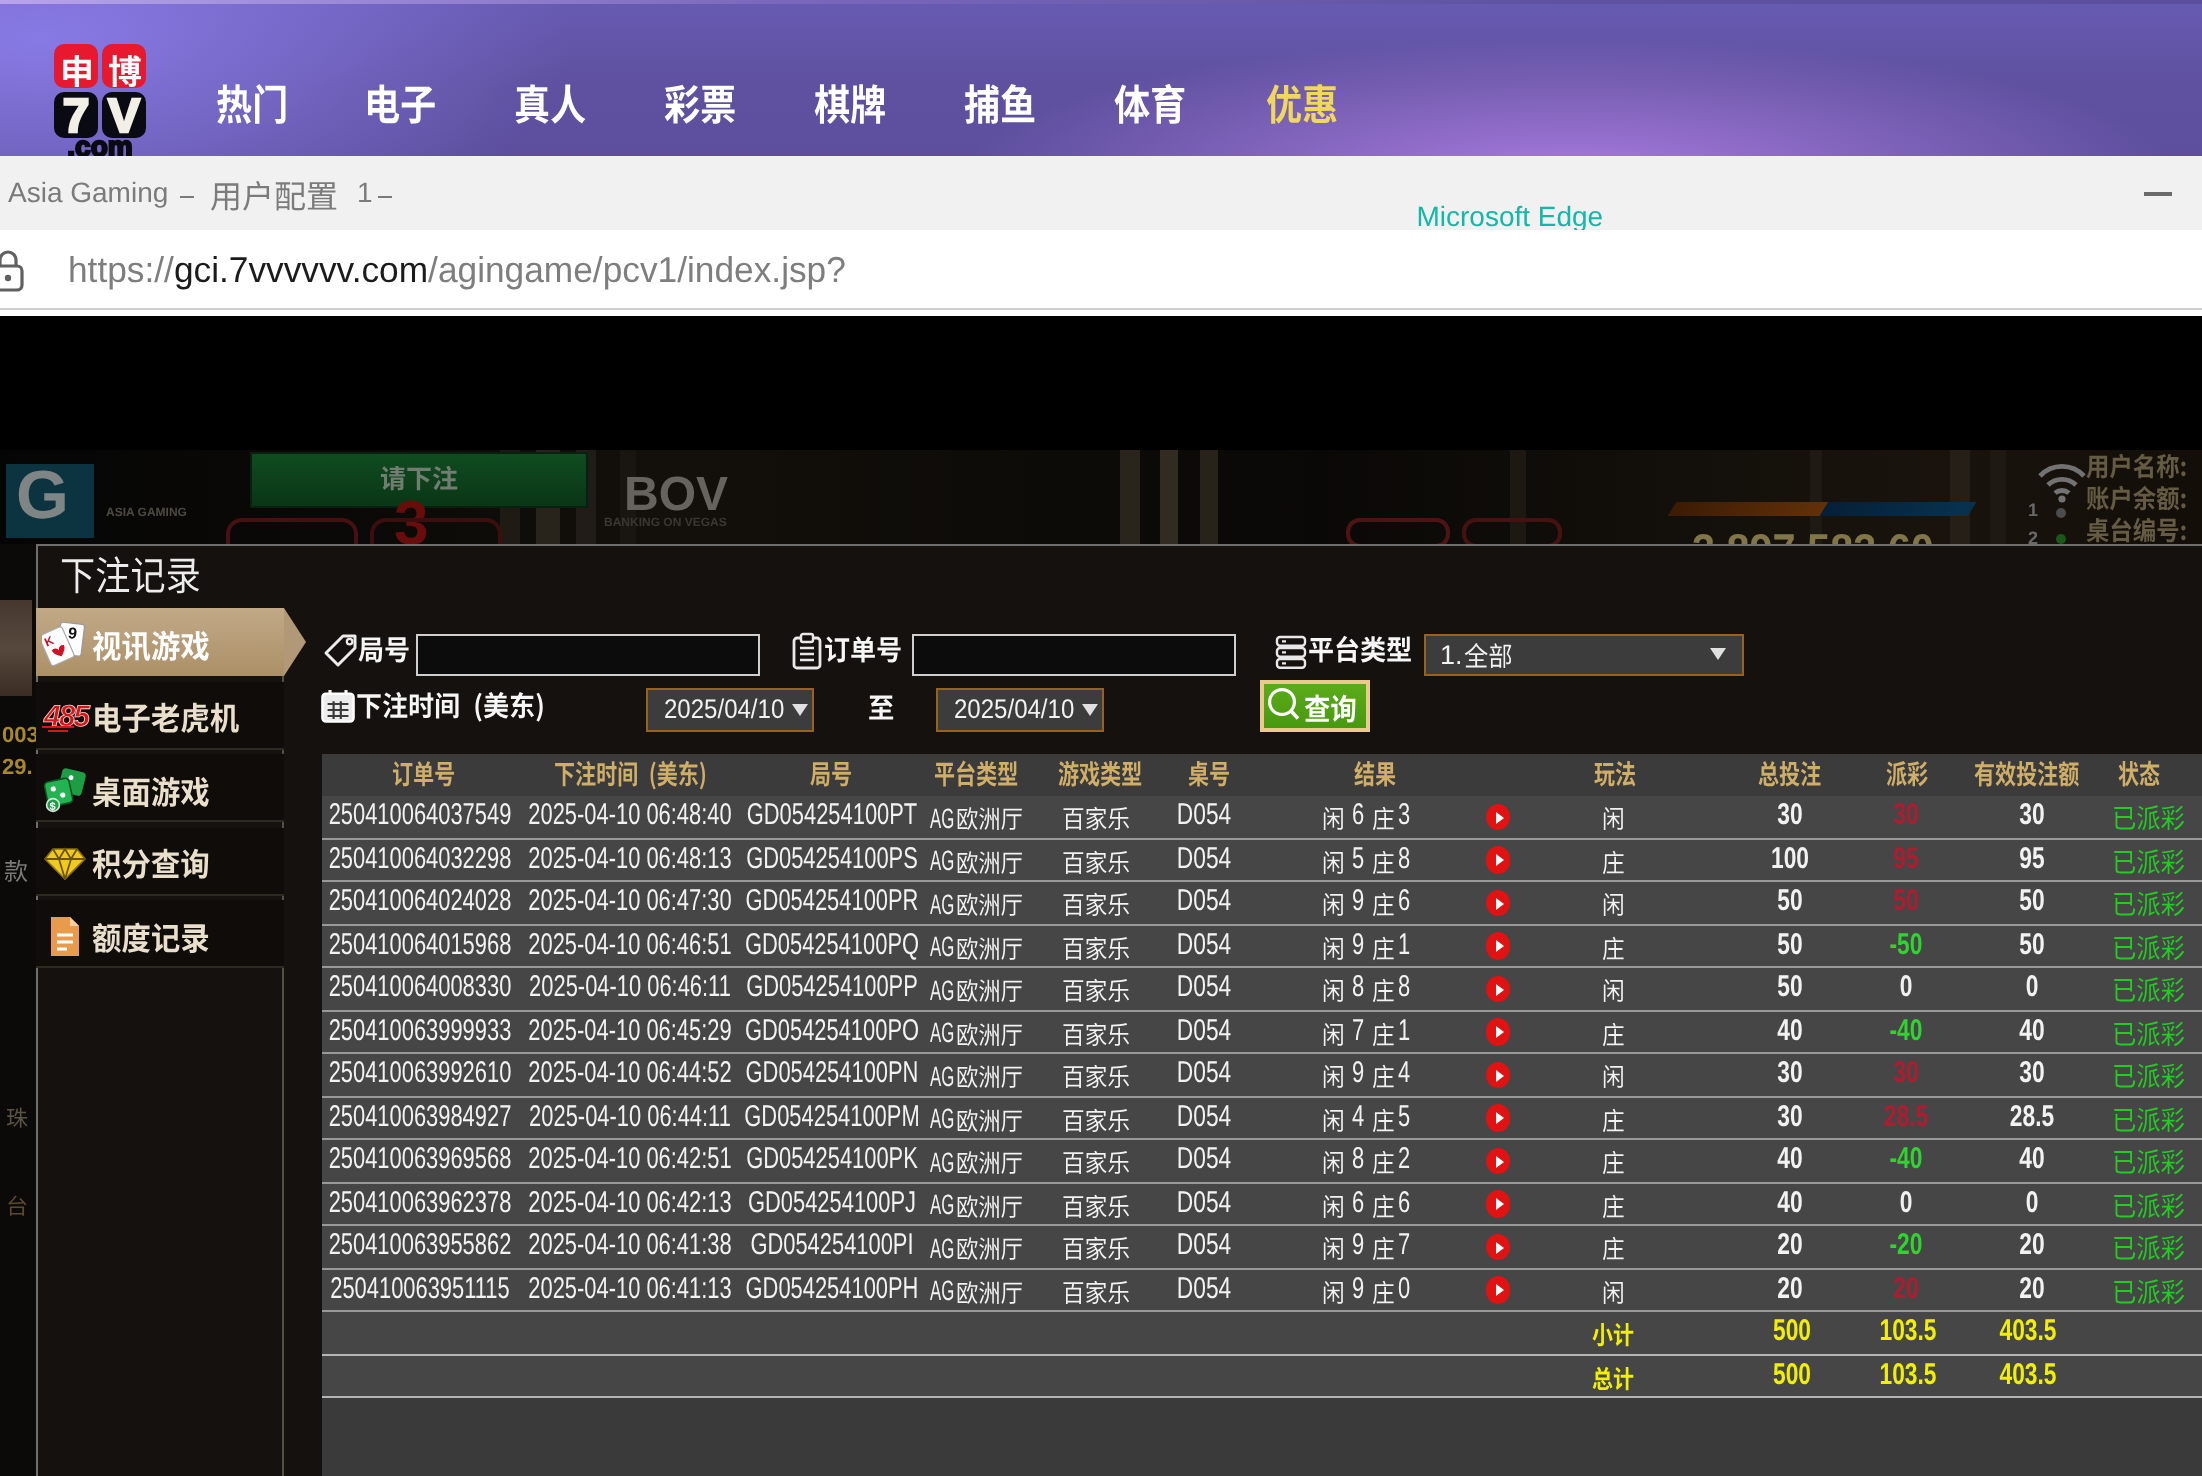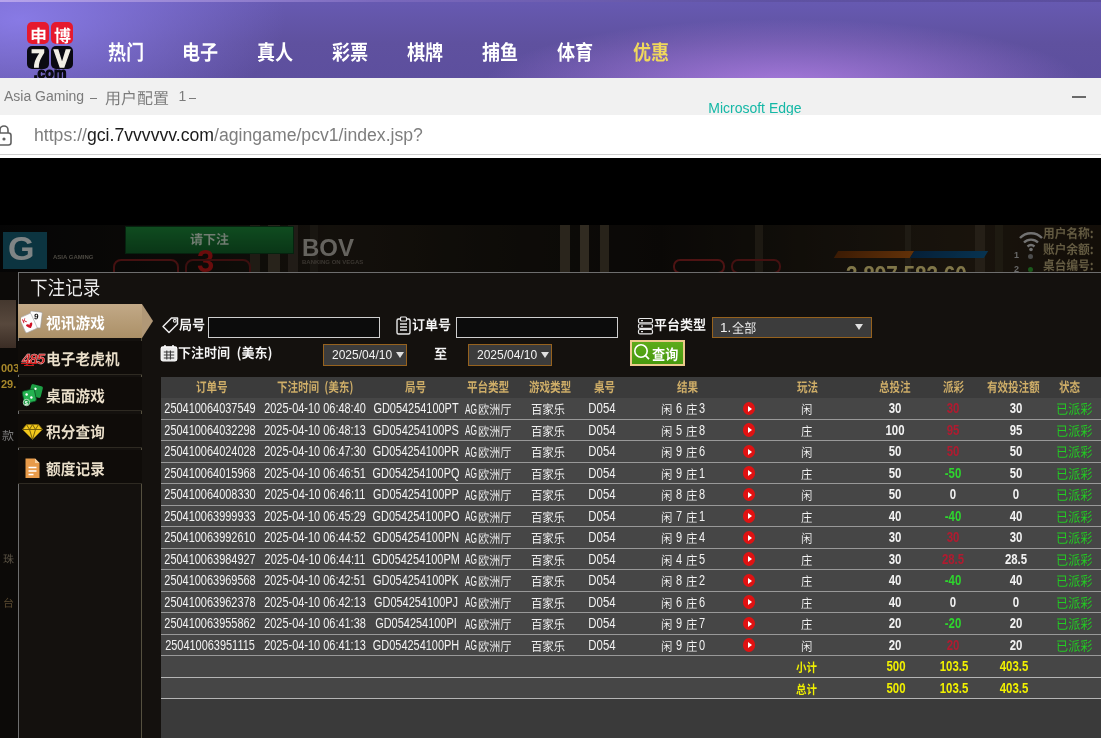--- a/index.html
+++ b/index.html
@@ -211,21 +211,21 @@
     <div style="position:absolute;left:53.0px;top:29.0px;width:600px;color:#8a8578;font:bold 6.0px 'Liberation Sans',sans-serif;line-height:6.0px;text-align:left;white-space:nowrap;">ASIA GAMING</div>
     <div style="position:absolute;left:125px;top:1px;width:167px;height:26px;background:linear-gradient(180deg,#1d8a3a,#12632a);border:1px solid #0c3f1c;"></div>
     <svg style="position:absolute;left:189.5px;top:19.0px;overflow:visible;" width="1" height="1">
       <g fill="#cfe3cf" transform="scale(0.013000,-0.013000)">
         <use href="#q22" x="0"></use>
         <use href="#q23" x="1000"></use>
         <use href="#q24" x="2000"></use>
       </g>
     </svg>
     <div style="position:absolute;left:197.0px;top:21.0px;width:600px;color:#c01616;font:bold 31.0px 'Liberation Sans',sans-serif;line-height:31.0px;text-align:left;white-space:nowrap;">3</div>
-    <div style="position:absolute;left:302.0px;top:11.0px;width:600px;color:#b9b4ac;font:bold 24.0px 'Liberation Sans',sans-serif;line-height:24.0px;text-align:left;white-space:nowrap;">BOV</div>
+    <div style="position:absolute;left:312px;top:11.0px;width:600px;color:#b9b4ac;font:bold 24.0px 'Liberation Sans',sans-serif;line-height:24.0px;text-align:left;white-space:nowrap;">BOV</div>
     <div style="position:absolute;left:302.0px;top:34.0px;width:600px;color:#6a6258;font:bold 6.0px 'Liberation Sans',sans-serif;line-height:6.0px;text-align:left;white-space:nowrap;">BANKING ON VEGAS</div>
     <div style="position:absolute;left:113px;top:34px;width:62px;height:18px;border:2px solid #7e1f1f;border-radius:8px;"></div>
     <div style="position:absolute;left:185px;top:34px;width:62px;height:18px;border:2px solid #6e1c1c;border-radius:8px;"></div>
     <div style="position:absolute;left:673px;top:34px;width:48px;height:11px;border:2px solid #8e2424;border-radius:7px;"></div>
     <div style="position:absolute;left:731px;top:34px;width:46px;height:11px;border:2px solid #7e2020;border-radius:7px;"></div>
     <div style="position:absolute;left:836px;top:26px;width:76px;height:7px;background:linear-gradient(90deg,#6e3208,#b25a10);transform:skewX(-32deg);"></div>
     <div style="position:absolute;left:912px;top:26px;width:74px;height:7px;background:linear-gradient(90deg,#0a3a66,#0e5d92);transform:skewX(-32deg);"></div>
     <div style="position:absolute;left:846.0px;top:39.0px;width:600px;color:#ead884;font:bold 23.0px 'Liberation Sans',sans-serif;line-height:23.0px;text-align:left;white-space:nowrap;transform:scaleX(0.900);transform-origin:left top;">3,897,583.60</div>
     <svg style="position:absolute;left:1017px;top:5px;" width="28" height="22" viewBox="0 0 28 22">
       <path d="M3 8 A15 15 0 0 1 25 8" fill="none" stroke="#cfcfcf" stroke-width="2.4"></path>

